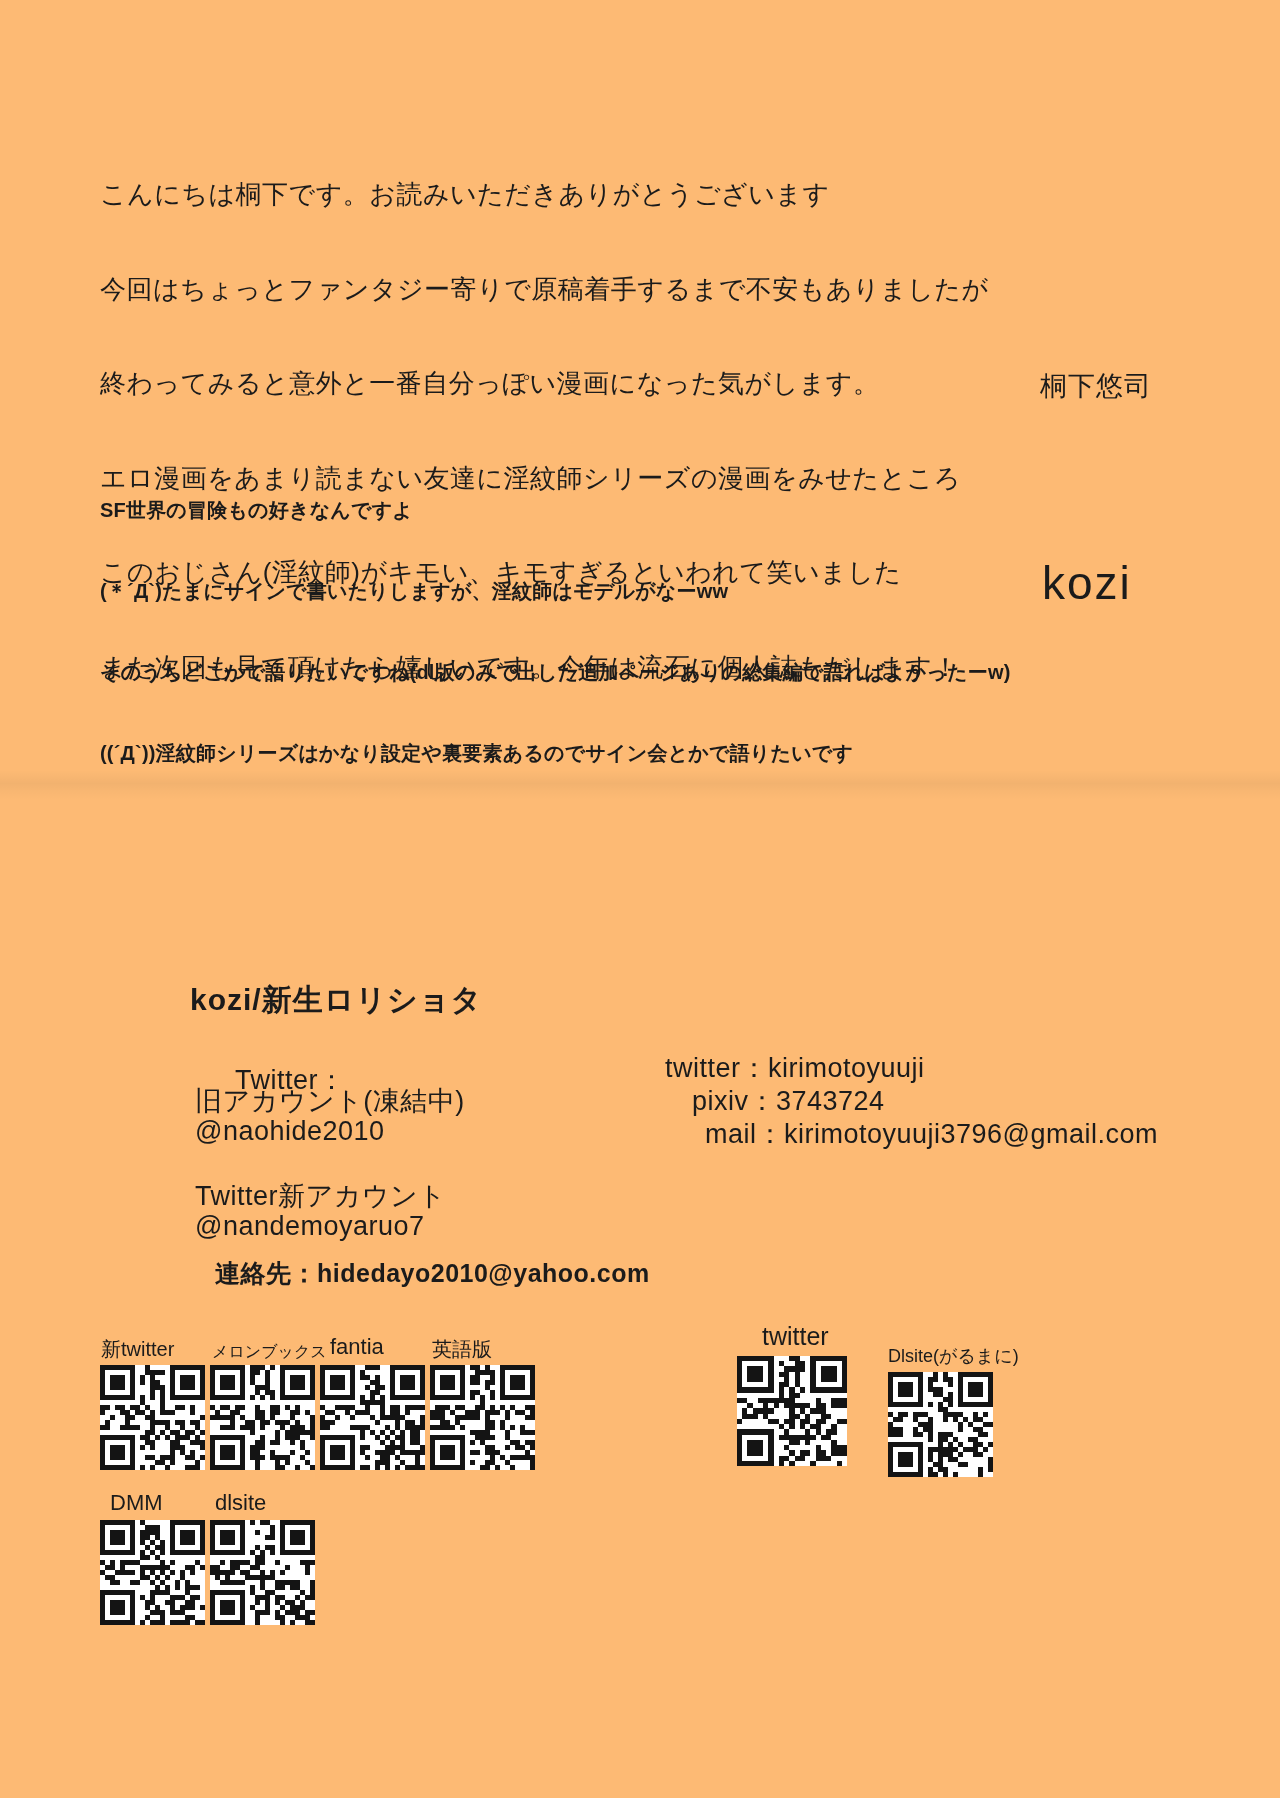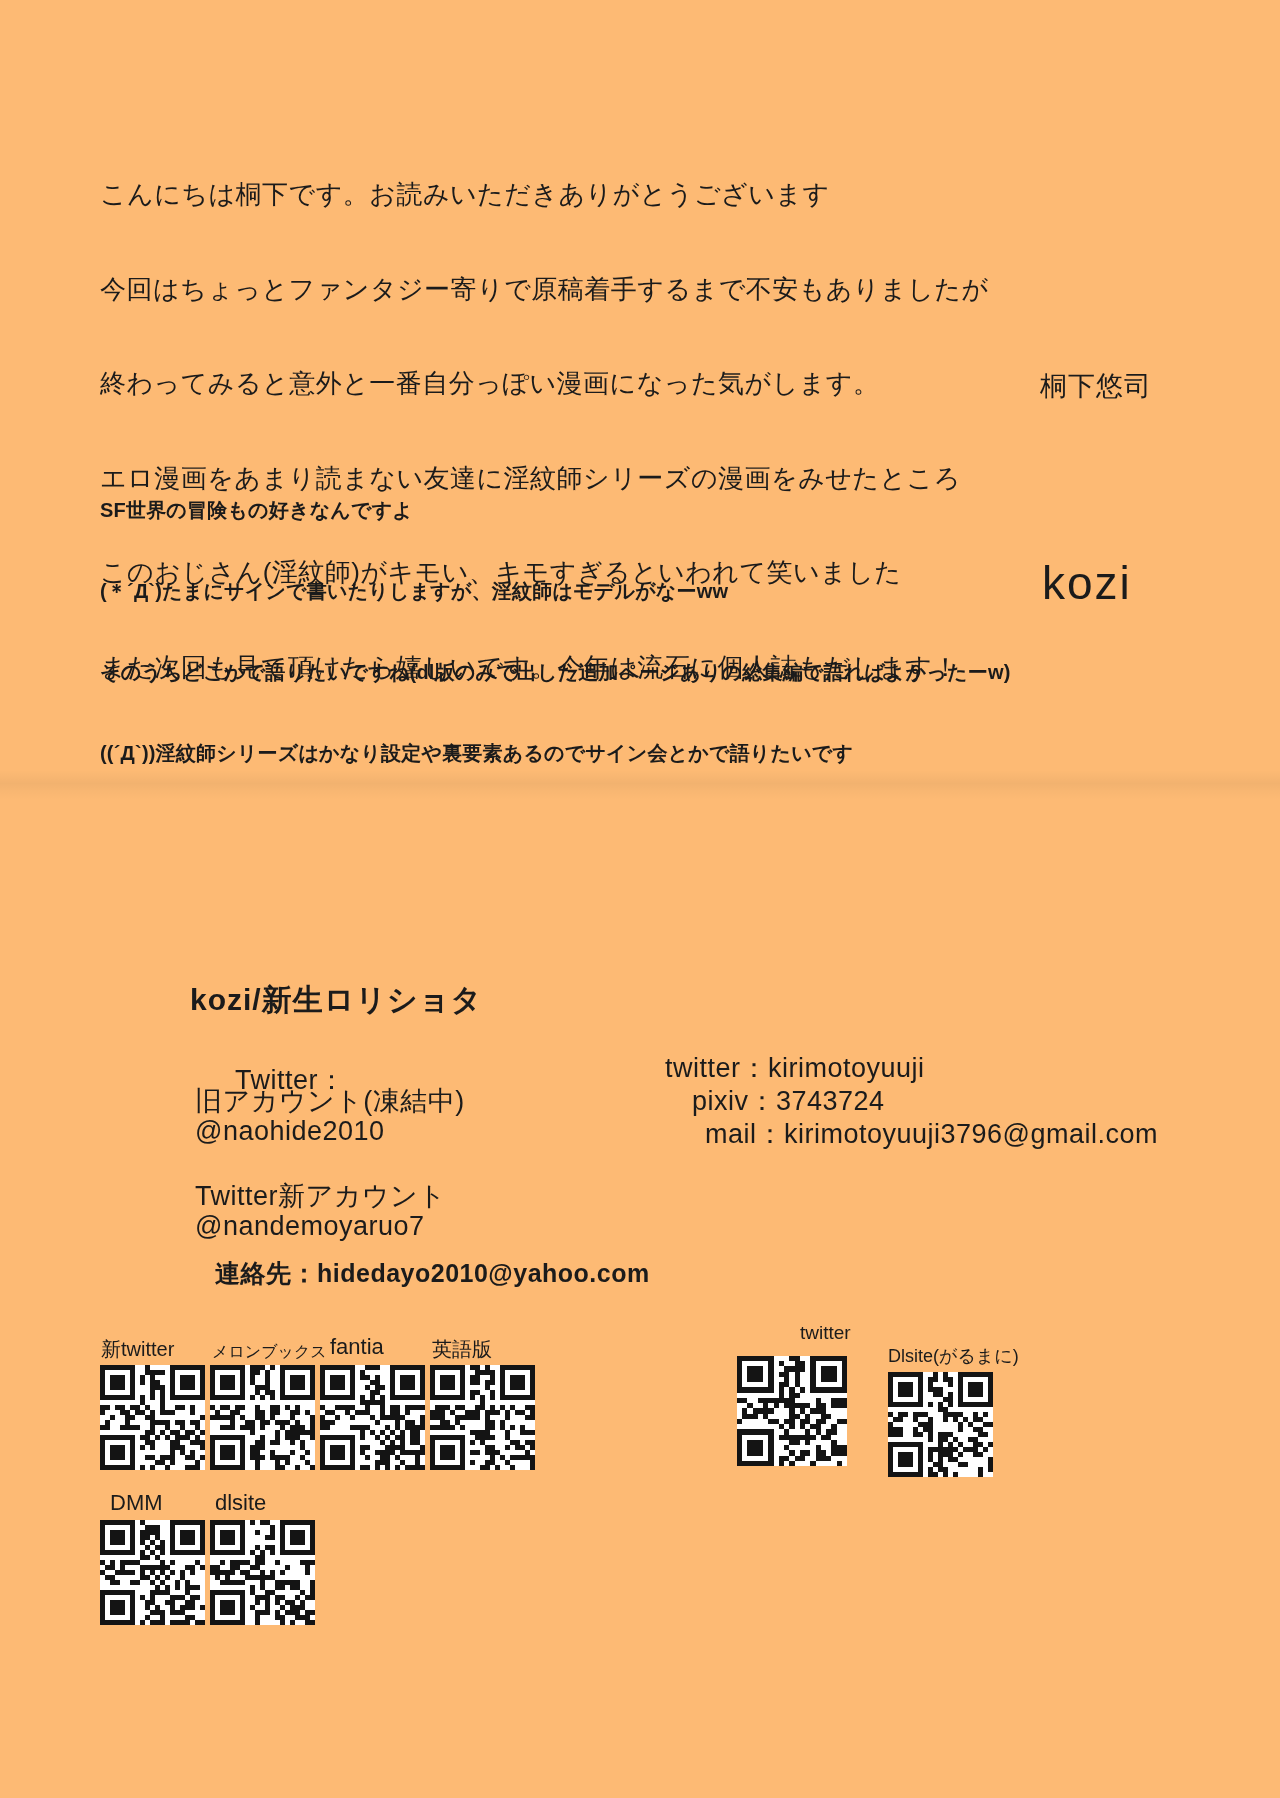--- a/index.html
+++ b/index.html
@@ -979,21 +979,21 @@
         <rect x="5" y="20" width="1" height="1" fill="#141414"></rect>
         <rect x="6" y="20" width="1" height="1" fill="#141414"></rect>
         <rect x="10" y="20" width="1" height="1" fill="#141414"></rect>
         <rect x="11" y="20" width="1" height="1" fill="#141414"></rect>
         <rect x="13" y="20" width="1" height="1" fill="#141414"></rect>
         <rect x="16" y="20" width="1" height="1" fill="#141414"></rect>
         <rect x="20" y="20" width="1" height="1" fill="#141414"></rect>
       </svg>
     </div>
 
-  <div class="qr-label" style="left:800px;top:1322px;font-size:19px;">twitter</div>
+  <div class="qr-label" style="left:762px;top:1322px;font-size:25px;">twitter</div>
   <div class="qr" style="left:737px;top:1356px;width:110px;height:110px;">
       <svg viewBox="0 0 21 21" shape-rendering="crispEdges" style="width:100%;height:100%;display:block">
         <rect width="21" height="21" fill="#ffffff"></rect>
         <rect x="0" y="0" width="1" height="1" fill="#141414"></rect>
         <rect x="1" y="0" width="1" height="1" fill="#141414"></rect>
         <rect x="2" y="0" width="1" height="1" fill="#141414"></rect>
         <rect x="3" y="0" width="1" height="1" fill="#141414"></rect>
         <rect x="4" y="0" width="1" height="1" fill="#141414"></rect>
         <rect x="5" y="0" width="1" height="1" fill="#141414"></rect>
         <rect x="6" y="0" width="1" height="1" fill="#141414"></rect>

